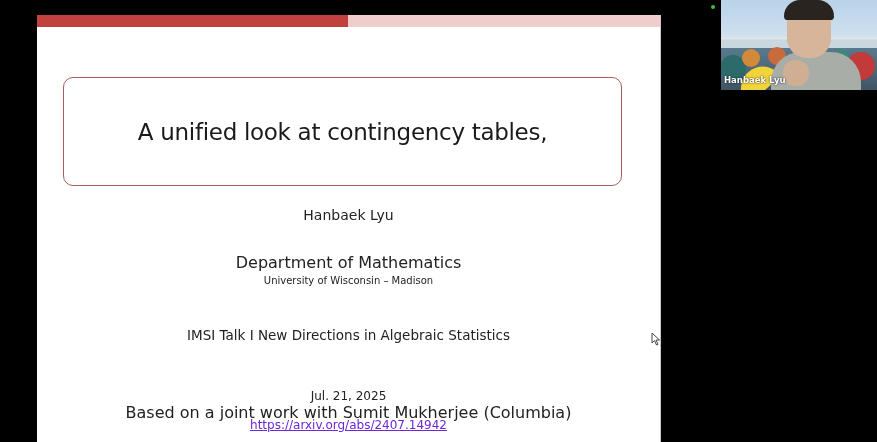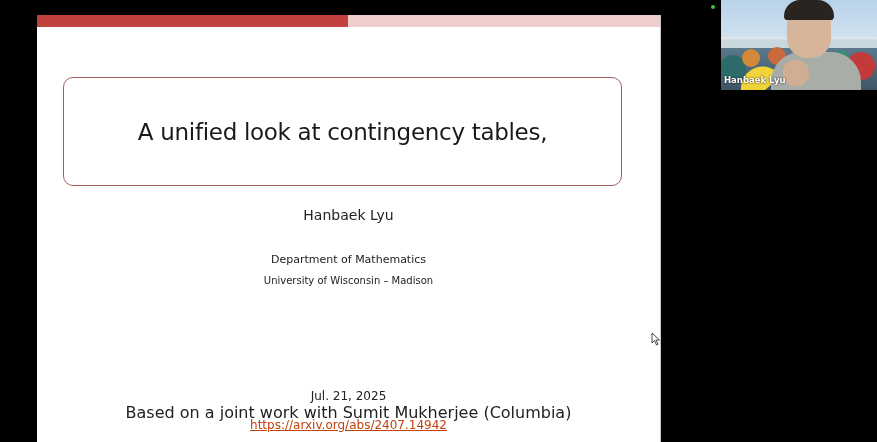--- a/index.html
+++ b/index.html
@@ -27,26 +27,26 @@
   }
   .title-line {
     font-family:"DejaVu Sans", sans-serif; font-size:23px; color:#1a1a1a;
     line-height:30px; white-space:nowrap; letter-spacing:-0.3px;
   }
   .center-text {
     position:absolute; left:0; width:623px; text-align:center; color:#222;
     white-space:nowrap;
   }
   .author { top:192px; font-size:14px; }
-  .dept { top:238px; font-size:11px;text-align:center; }
+  .dept { top:238px; font-size:16px;text-align:center; }
   .univ { top:260px; font-size:10px; }
   .event { top:312px; font-size:13.5px; }
   .date { top:358px; font-size:12px;margin-top:16px; }
   .based { top:388px; font-size:16px; }
-  .link { top:403px; font-size:12px; color:#c2410c; text-decoration:underline; }
+  .link { top:403px; font-size:12px; color:#6d28d9; text-decoration:underline; }
 
   .cursor { position:absolute; left:651px; top:332px; width:10px; height:14px; }
 
   .video-tile {
     position:absolute; left:721px; top:0; width:156px; height:90px; overflow:hidden;
     background:linear-gradient(to bottom, #b9d3ea 0%, #cfe0ee 40%, #dfe7ec 43%, #5b7a8e 52%, #3f5565 100%);
   }
   .video-sea { position:absolute; left:0; top:40px; width:156px; height:8px; background:#c9d7df; }
   .chairs { position:absolute; left:0; top:46px; width:156px; height:44px; }
   .person-head {
@@ -81,20 +81,21 @@
     <div class="progress-fill"></div>
   </div>
 
   <div class="title-box">
     <div class="title-line">A unified look at contingency tables,</div>
   </div>
 
   <div class="center-text author">Hanbaek Lyu</div>
   <div class="center-text dept">Department of Mathematics</div>
   <div class="center-text univ">University of Wisconsin – Madison</div>
+  <div class="center-text event">IMSI Talk I New Directions in Algebraic Statistics</div>
   <div class="center-text date">Jul. 21, 2025</div>
   <div class="center-text based">Based on a joint work with Sumit Mukherjee (Columbia)</div>
   <div class="center-text link">https://arxiv.org/abs/2407.14942</div>
 </div>
 <div class="slide-right-edge"></div>
 
 <svg class="cursor" viewBox="0 0 10 14">
   <path d="M1 1 L1 11 L3.5 8.5 L5.5 13 L7 12.3 L5 8 L8.5 8 Z" fill="#fff" stroke="#333" stroke-width="0.9"></path>
 </svg>
 

